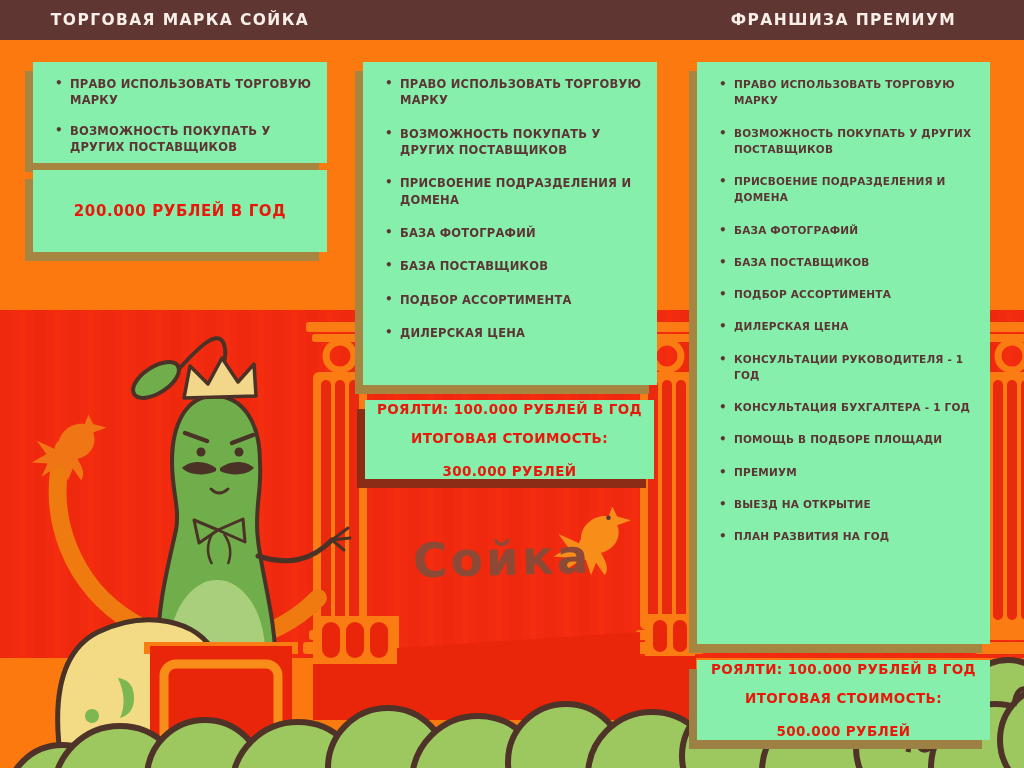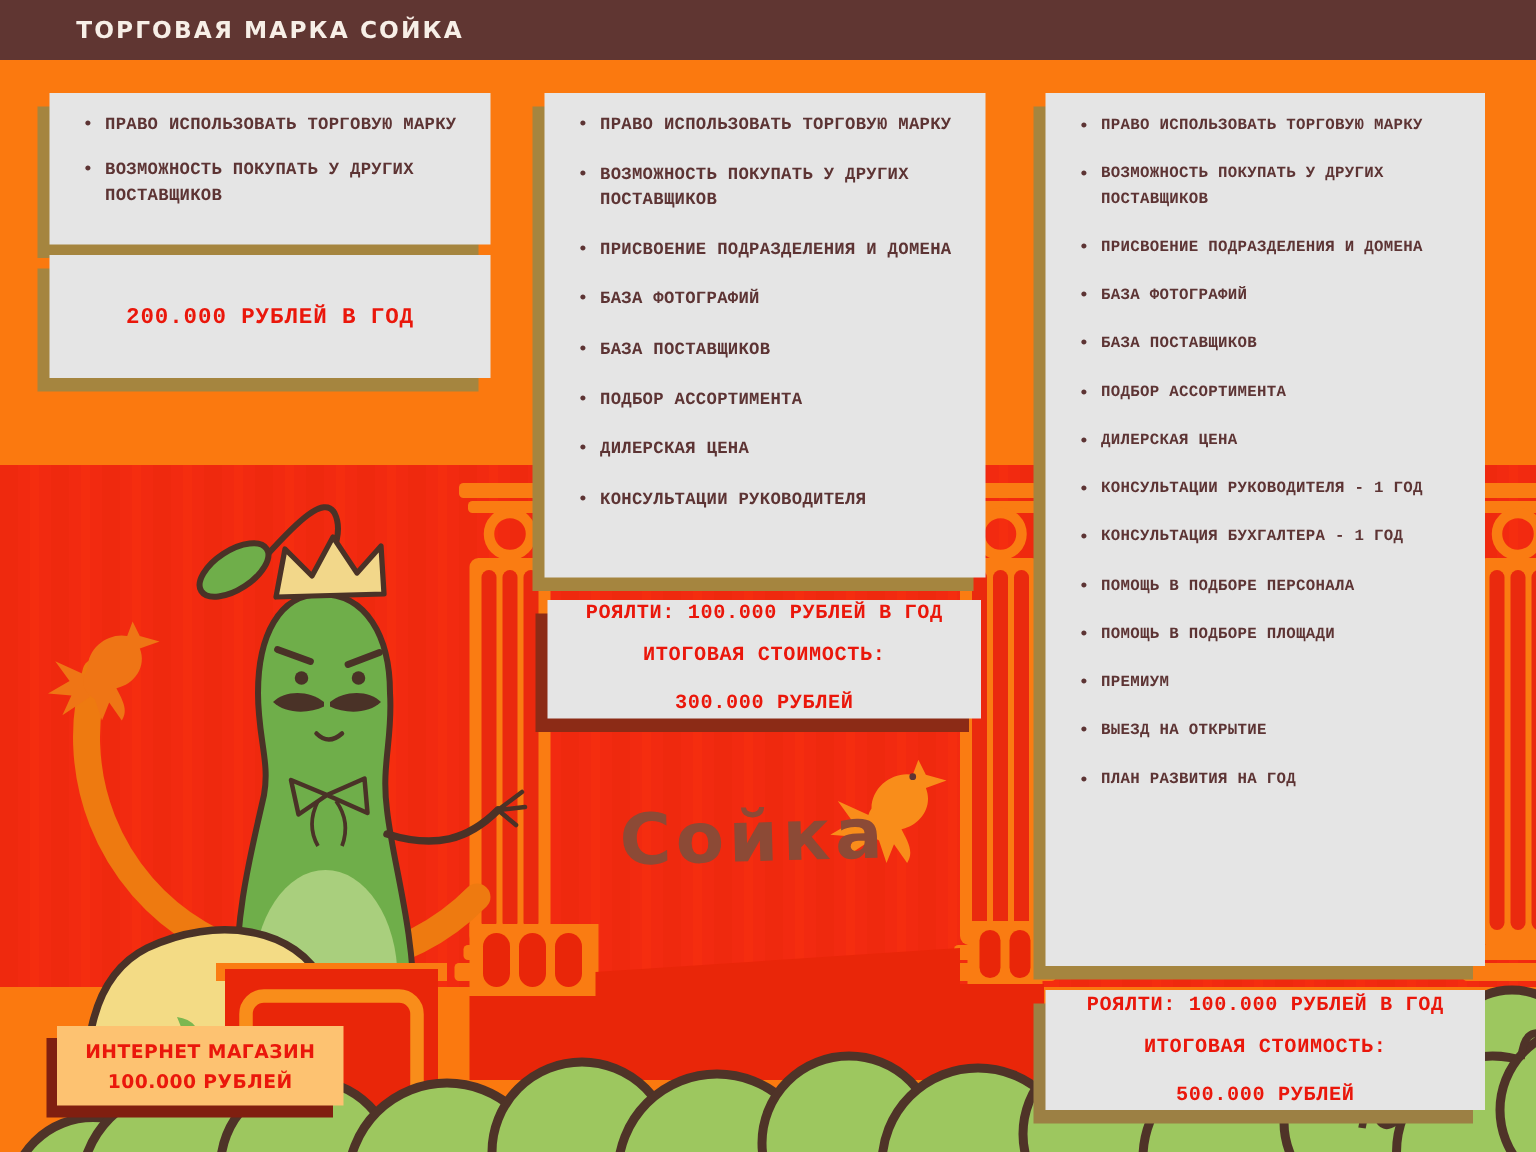--- a/index.html
+++ b/index.html
@@ -12,21 +12,21 @@
 
   
   .header{position:absolute;top:0;left:0;width:1024px;height:40px;background:#603632;z-index:3;}
   .header .title{
     position:absolute;top:0;height:40px;line-height:40px;text-align:center;
     color:#f7efe7;font-weight:bold;font-size:15.5px;letter-spacing:1.4px;white-space:nowrap;
   }
   .t1{left:33px;width:294px}.t2{left:363px;width:294px}.t3{left:697px;width:293px}
 
   
-  .card{position:absolute;background:#e5e5e5;z-index:2;box-shadow:-8px 9px 0 0 #a5853f;box-sizing:border-box;font-family:Liberation Mono, monospace;}
+  .card{position:absolute;background:#86efac;z-index:2;box-shadow:-8px 9px 0 0 #a5853f;box-sizing:border-box;}
   .features{padding:14px 14px 8px 20px;overflow:hidden;}
   .features ul{list-style:none;margin:0;padding:0;}
   .features li{
     position:relative;padding-left:17px;color:#5d3434;font-weight:bold;
     font-size:11.5px;line-height:1.42;letter-spacing:.2px;
   }
   .features li::before{content:"•";position:absolute;left:2px;top:-1px;font-size:12px;color:#5d3434;}
   .f1{left:33px;top:62px;width:294px;height:101px}
   .f1 li{margin-bottom:14px}
   .f2{left:363px;top:62px;width:294px;height:323px}
@@ -179,20 +179,21 @@
       <circle cx="912" cy="748" r="56"></circle>
       <circle cx="995" cy="768" r="64"></circle>
       <circle cx="1055" cy="740" r="55"></circle>
       <path d="M 908 752 q 4 -26 20 -20 q 12 6 2 16 q -8 6 -12 -4" fill="none" stroke-width="5"></path>
       <path d="M 1014 706 q 2 -22 16 -16" fill="none" stroke-width="5"></path>
     </g>
   </svg>
 
   <div class="header">
     <div class="title t1">ТОРГОВАЯ МАРКА СОЙКА</div>
+    <div class="title t3">ФРАНШИЗА ПРЕМИУМ</div>
   </div>
 
   <div class="card features f1">
     <ul>
       <li>ПРАВО ИСПОЛЬЗОВАТЬ ТОРГОВУЮ МАРКУ</li>
       <li>ВОЗМОЖНОСТЬ ПОКУПАТЬ У ДРУГИХ ПОСТАВЩИКОВ</li>
     </ul>
   </div>
   <div class="card price-card p1">
     <div>200.000 РУБЛЕЙ В ГОД</div>
@@ -200,53 +201,47 @@
 
   <div class="card features f2">
     <ul>
       <li>ПРАВО ИСПОЛЬЗОВАТЬ ТОРГОВУЮ МАРКУ</li>
       <li>ВОЗМОЖНОСТЬ ПОКУПАТЬ У ДРУГИХ ПОСТАВЩИКОВ</li>
       <li>ПРИСВОЕНИЕ ПОДРАЗДЕЛЕНИЯ И ДОМЕНА</li>
       <li>БАЗА ФОТОГРАФИЙ</li>
       <li>БАЗА ПОСТАВЩИКОВ</li>
       <li>ПОДБОР АССОРТИМЕНТА</li>
       <li>ДИЛЕРСКАЯ  ЦЕНА</li>
-      <li>КОНСУЛЬТАЦИИ РУКОВОДИТЕЛЯ</li>
     </ul>
   </div>
   <div class="card price-card p2">
     <div class="royalty">РОЯЛТИ: 100.000 РУБЛЕЙ В ГОД</div>
     <div>ИТОГОВАЯ СТОИМОСТЬ:</div>
     <div class="total-value">300.000 РУБЛЕЙ</div>
   </div>
 
   <div class="card features f3">
     <ul>
       <li>ПРАВО ИСПОЛЬЗОВАТЬ ТОРГОВУЮ МАРКУ</li>
       <li>ВОЗМОЖНОСТЬ ПОКУПАТЬ У ДРУГИХ ПОСТАВЩИКОВ</li>
       <li>ПРИСВОЕНИЕ ПОДРАЗДЕЛЕНИЯ И ДОМЕНА</li>
       <li>БАЗА ФОТОГРАФИЙ</li>
       <li>БАЗА ПОСТАВЩИКОВ</li>
       <li>ПОДБОР АССОРТИМЕНТА</li>
       <li>ДИЛЕРСКАЯ  ЦЕНА</li>
       <li>КОНСУЛЬТАЦИИ РУКОВОДИТЕЛЯ - 1 ГОД</li>
       <li>КОНСУЛЬТАЦИЯ БУХГАЛТЕРА - 1 ГОД</li>
-      <li>ПОМОЩЬ В ПОДБОРЕ ПЕРСОНАЛА</li>
       <li>ПОМОЩЬ В ПОДБОРЕ ПЛОЩАДИ</li>
       <li>ПРЕМИУМ</li>
       <li>ВЫЕЗД НА ОТКРЫТИЕ</li>
       <li>ПЛАН РАЗВИТИЯ НА ГОД</li>
     </ul>
   </div>
   <div class="card price-card p3">
     <div class="royalty">РОЯЛТИ: 100.000 РУБЛЕЙ В ГОД</div>
     <div>ИТОГОВАЯ СТОИМОСТЬ:</div>
     <div class="total-value">500.000 РУБЛЕЙ</div>
   </div>
 
-  <div class="store-box">
-    <div>ИНТЕРНЕТ МАГАЗИН</div>
-    <div>100.000 РУБЛЕЙ</div>
-  </div>
 
   <div class="logo">Сойка</div>
 
 </div>
 
 </body></html>

